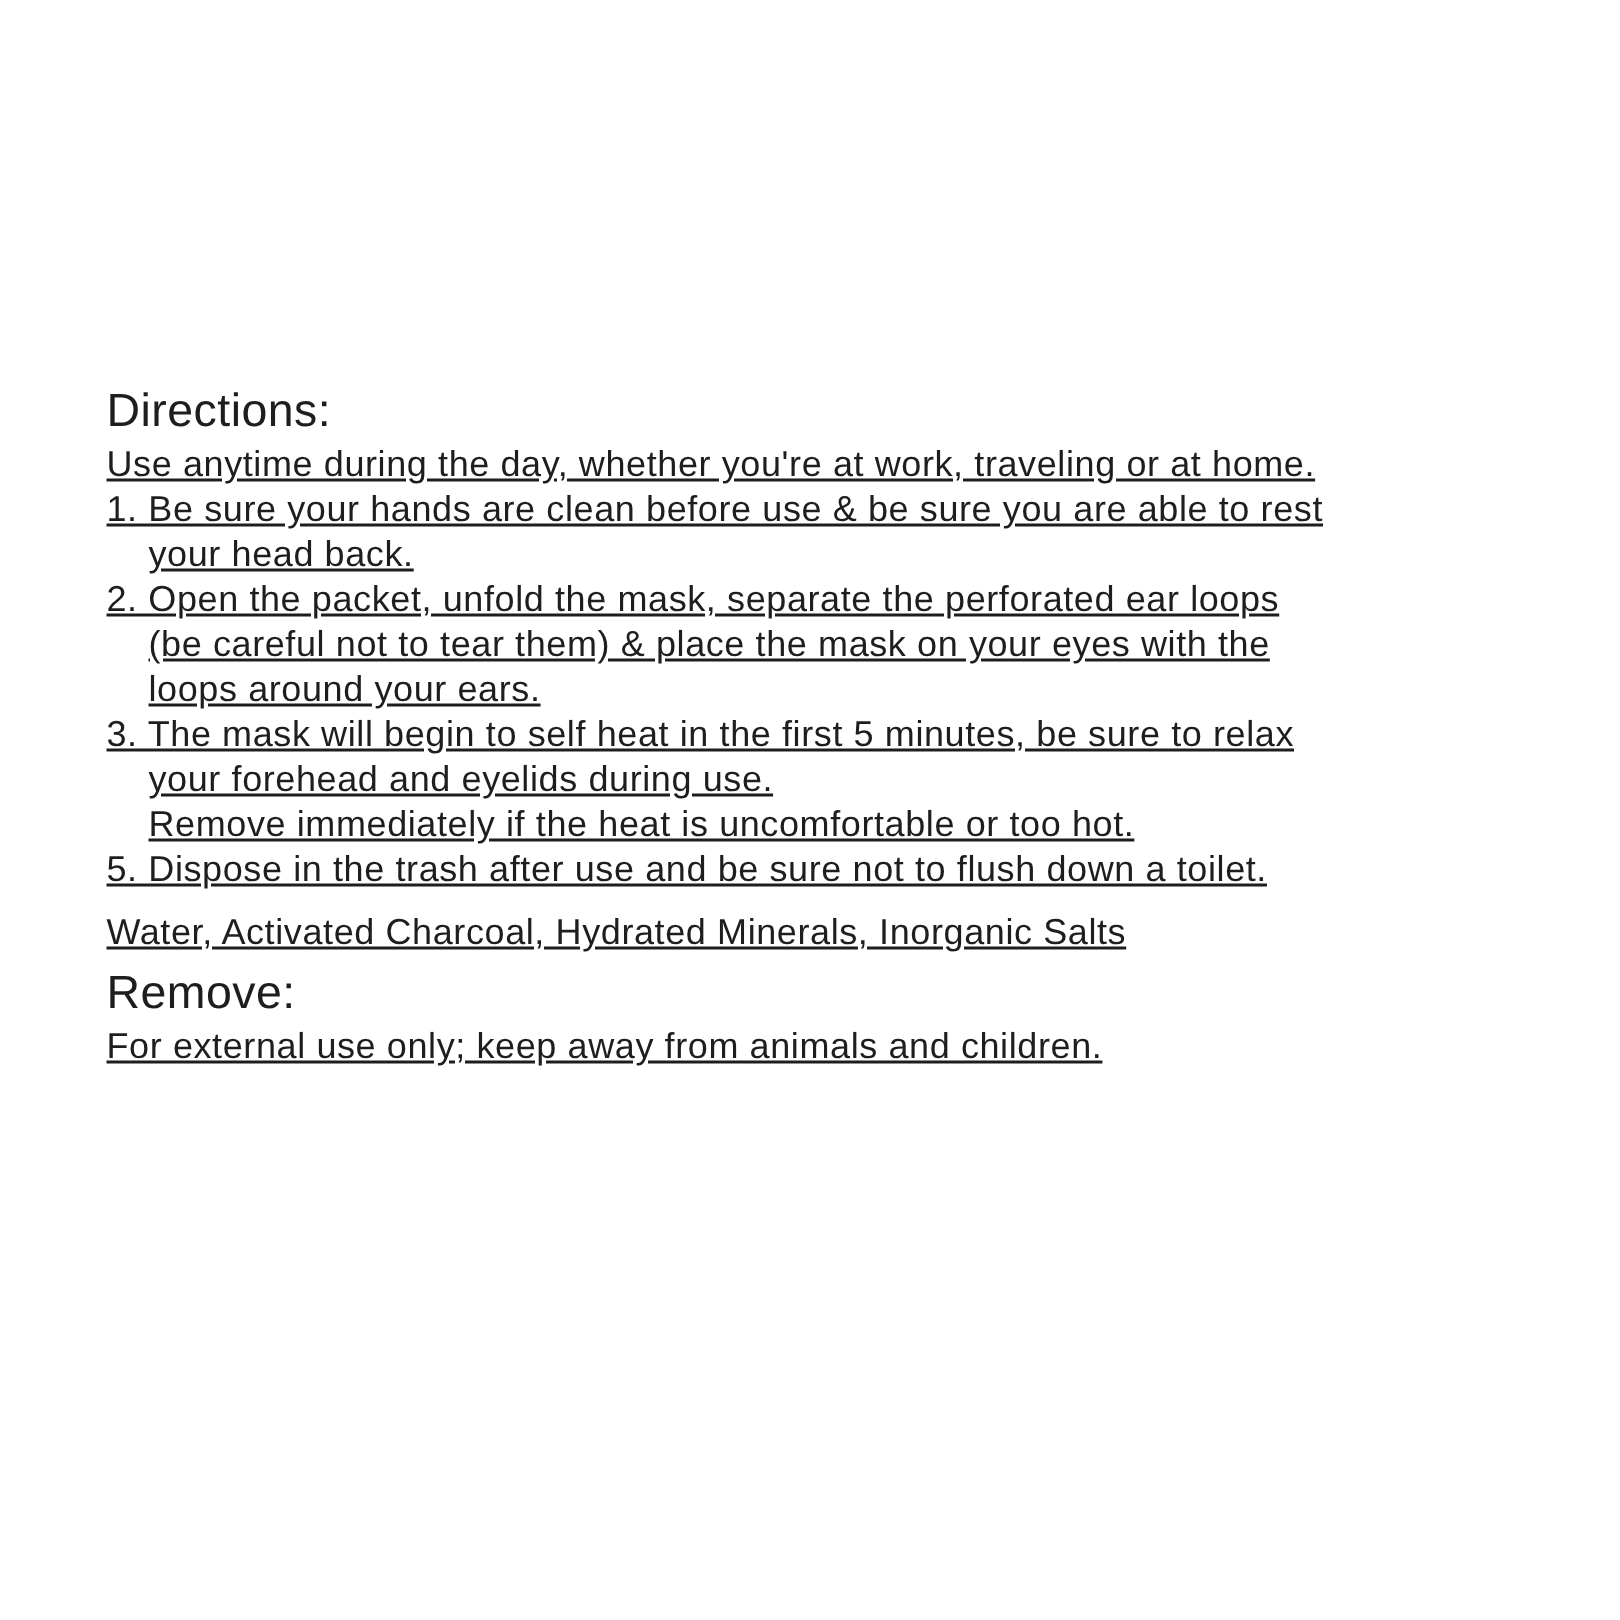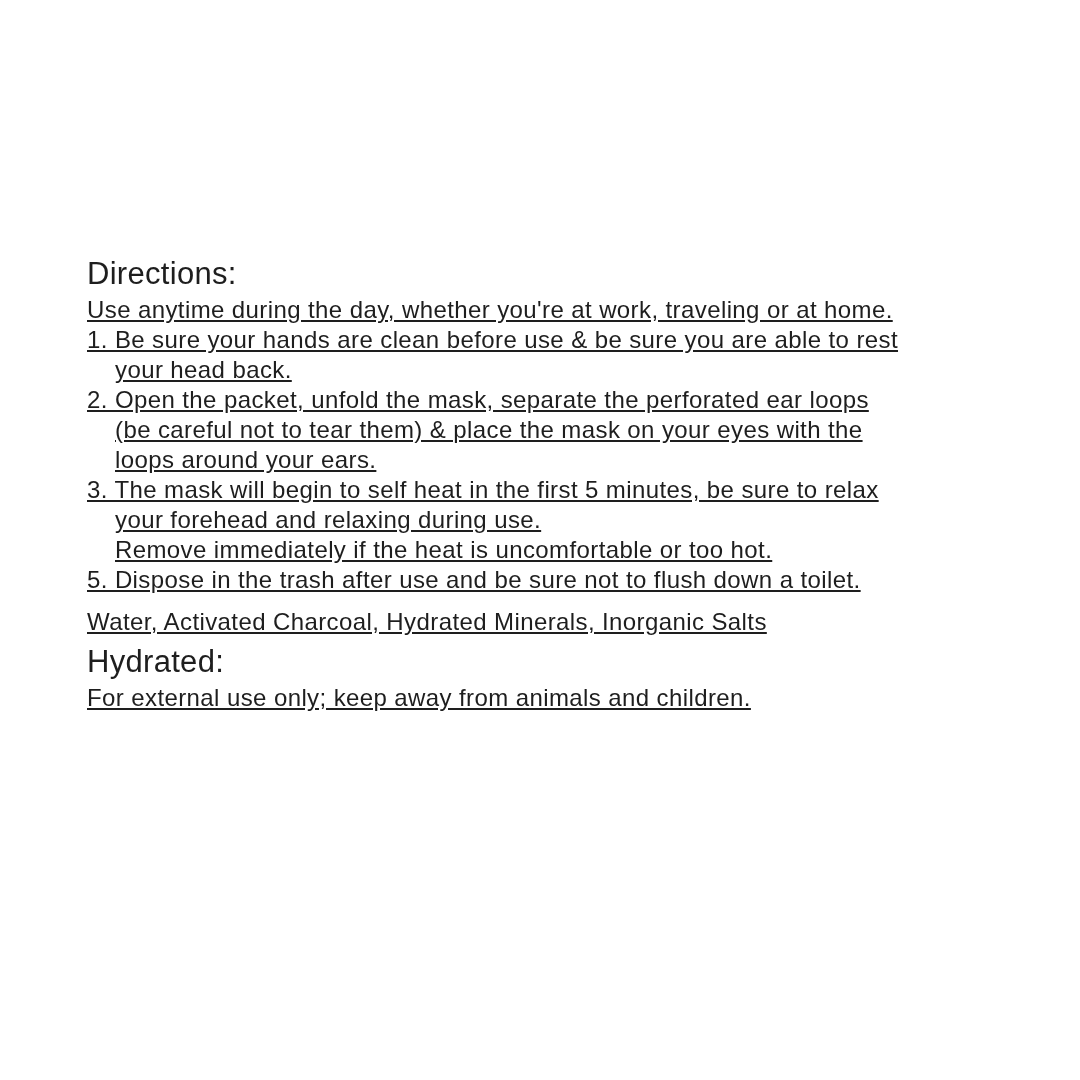--- a/index.html
+++ b/index.html
@@ -13,21 +13,21 @@
   .canvas {
     position: relative;
     width: 1080px;
     height: 1080px;
     background: #ffffff;
     font-family: "Liberation Sans", "DejaVu Sans", sans-serif;
     color: #1e1e1e;
   }
   .label-content {
     position: absolute;
-    left: 87px;
+    left: 71px;
     top: 253px;
     width: 960px;
   }
   .section { margin: 0; padding: 0; }
   .section-heading {
     font-size: 31px;
     font-weight: 400;
     line-height: 42px;
     letter-spacing: 0.3px;
     margin: 0;
@@ -55,28 +55,28 @@
 
     <div class="section section-directions">
       <h2 class="section-heading">Directions:</h2>
       <p class="line">Use anytime during the day, whether you're at work, traveling or at home.</p>
       <p class="line">1. Be sure your hands are clean before use &amp; be sure you are able to rest</p>
       <p class="line indent">your head back.</p>
       <p class="line">2. Open the packet, unfold the mask, separate the perforated ear loops</p>
       <p class="line indent">(be careful not to tear them) &amp; place the mask on your eyes with the</p>
       <p class="line indent">loops around your ears.</p>
       <p class="line">3. The mask will begin to self heat in the first 5 minutes, be sure to relax</p>
-      <p class="line indent">your forehead and relaxing during use.</p>
+      <p class="line indent">your forehead and eyelids during use.</p>
       <p class="line indent">Remove immediately if the heat is uncomfortable or too hot.</p>
       <p class="line">5. Dispose in the trash after use and be sure not to flush down a toilet.</p>
     </div>
 
     <div class="section section-ingredients">
       <p class="line">Water, Activated Charcoal, Hydrated Minerals, Inorganic Salts</p>
     </div>
 
     <div class="section section-warning">
-      <h2 class="section-heading">Hydrated:</h2>
+      <h2 class="section-heading">Remove:</h2>
       <p class="line">For external use only; keep away from animals and children.</p>
     </div>
 
   </div>
 </div>
 
 </body></html>

